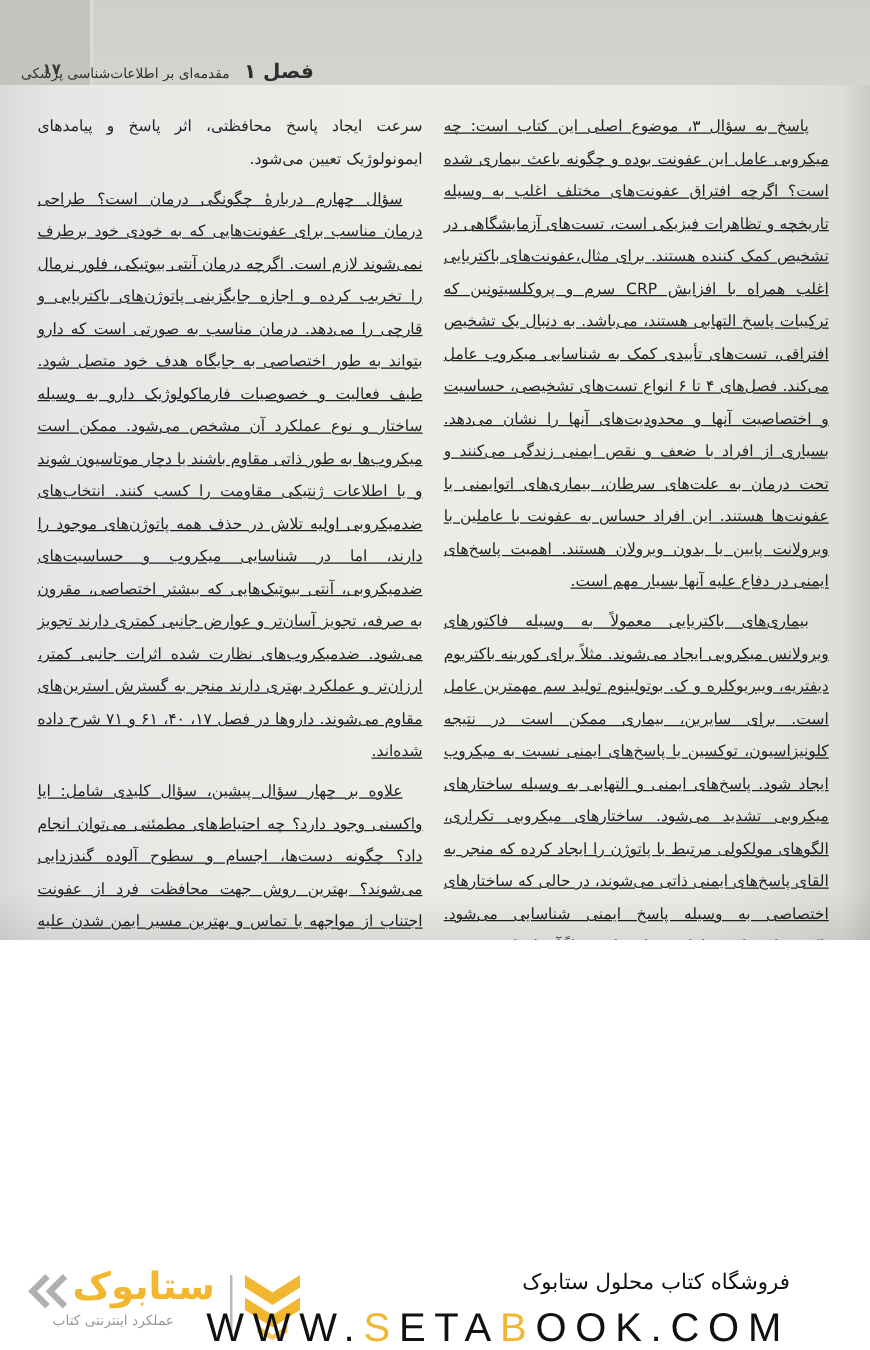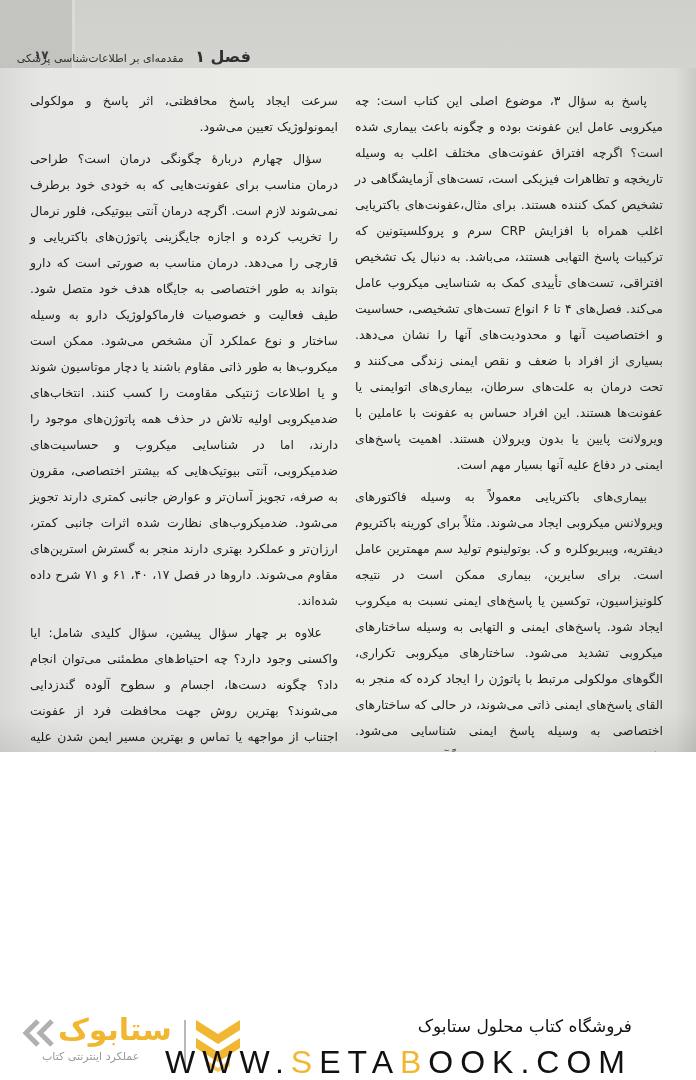--- a/index.html
+++ b/index.html
@@ -38,21 +38,21 @@
     }
     .running-head .chap { font-weight: bold; font-size: 16px; margin-left: 8px; }
     .column {
       position: absolute; top: 88px; width: 308px;
       direction: rtl; text-align: justify;
       font-size: 12.4px; line-height: 26px; color: #1f1f1f;
     }
     .col-right { left: 355px; }
     .col-left { left: 30px; }
     .column p { margin: 0 0 6px 0; text-indent: 0; }
-    .column p.indent { text-indent: 16px; }
+    .column p.indent { text-indent: 16px; text-decoration: underline; }
     .column p.cont { text-indent: 0; }
     .footer {
       position: absolute; left: 0; top: 1002px; width: 668px; height: 78px;
       background: #ffffff;
     }
     .footer-title {
       position: absolute; right: 36px; top: 14px;
       direction: rtl; font-size: 17px; color: #111;
     }
     .footer-url {
@@ -90,21 +90,21 @@
       <span>مقدمه‌ای بر اطلاعات‌شناسی پزشکی</span>
     </div>
   </div>
 
   <div class="column col-right">
     <p class="indent">پاسخ به سؤال ۳، موضوع اصلی این کتاب است: چه میکروبی عامل این عفونت بوده و چگونه باعث بیماری شده است؟ اگرچه افتراق عفونت‌های مختلف اغلب به وسیله تاریخچه و تظاهرات فیزیکی است، تست‌های آزمایشگاهی در تشخیص کمک کننده هستند. برای مثال،عفونت‌های باکتریایی اغلب همراه با افزایش CRP سرم و پروکلسیتونین که ترکیبات پاسخ التهابی هستند، می‌باشد. به دنبال یک تشخیص افتراقی، تست‌های تأییدی کمک به شناسایی میکروب عامل می‌کند. فصل‌های ۴ تا ۶ انواع تست‌های تشخیصی، حساسیت و اختصاصیت آنها و محدودیت‌های آنها را نشان می‌دهد. بسیاری از افراد با ضعف و نقص ایمنی زندگی می‌کنند و تحت درمان به علت‌های سرطان، بیماری‌های اتوایمنی یا عفونت‌ها هستند. این افراد حساس به عفونت با عاملین با ویرولانت پایین یا بدون ویرولان هستند. اهمیت پاسخ‌های ایمنی در دفاع علیه آنها بسیار مهم است.</p>
     <p class="indent">بیماری‌های باکتریایی معمولاً به وسیله فاکتورهای ویرولانس میکروبی ایجاد می‌شوند. مثلاً برای کورینه باکتریوم دیفتریه، ویبریوکلره و ک. بوتولینوم تولید سم مهمترین عامل است. برای سایرین، بیماری ممکن است در نتیجه کلونیزاسیون، توکسین یا پاسخ‌های ایمنی نسبت به میکروب ایجاد شود. پاسخ‌های ایمنی و التهابی به وسیله ساختارهای میکروبی تشدید می‌شود. ساختارهای میکروبی تکراری، الگوهای مولکولی مرتبط با پاتوژن را ایجاد کرده که منجر به القای پاسخ‌های ایمنی ذاتی می‌شوند، در حالی که ساختارهای اختصاصی به وسیله پاسخ ایمنی شناسایی می‌شود. باکتری‌های خارج سلولی و قارچ‌ها معمولاً آبشارهای پروتئینی محلول از سیستم کمپلمان را فعال می‌نمایند که منجر به جذب ماکروفاژها و نوتروفیل‌ها به جایگاه عفونت، شروع التهاب و تولید Ab می‌گردد. عفونت‌های داخل سلولی مانند ویروس‌ها، باکتری‌ها، قارچ‌ها و انگل‌ها نیاز به پاسخ‌های ایمنی مختلف و متفاوتی دارند. سلول‌های انسانی به عفونت‌های میکروبی داخل سلولی به وسیله پروسه‌های سلولی و پاسخ‌های سلولی سیتولیتیک واکنش می‌دهند (NK، T و ماکروفاژها) که منجر به مرگ سلول‌های عفونی می‌شود. آنتی بادی توکسین‌ها را غیرفعال کرده و مانع از اتصال میکروب و کمک به ورود و پاکسازی به کمک ماکروفاژها و نوتروفیل‌ها می‌کند. طبیعت بیماری و حساسیت فرد به پاتوژن به وسیله</p>
   </div>
 
   <div class="column col-left">
-    <p class="cont">سرعت ایجاد پاسخ محافظتی، اثر پاسخ و مولکولی ایمونولوژیک تعیین می‌شود.</p>
+    <p class="cont">سرعت ایجاد پاسخ محافظتی، اثر پاسخ و پیامدهای ایمونولوژیک تعیین می‌شود.</p>
     <p class="indent">سؤال چهارم دربارهٔ چگونگی درمان است؟ طراحی درمان مناسب برای عفونت‌هایی که به خودی خود برطرف نمی‌شوند لازم است. اگرچه درمان آنتی بیوتیکی، فلور نرمال را تخریب کرده و اجازه جایگزینی پاتوژن‌های باکتریایی و قارچی را می‌دهد. درمان مناسب به صورتی است که دارو بتواند به طور اختصاصی به جایگاه هدف خود متصل شود. طیف فعالیت و خصوصیات فارماکولوژیک دارو به وسیله ساختار و نوع عملکرد آن مشخص می‌شود. ممکن است میکروب‌ها به طور ذاتی مقاوم باشند یا دچار موتاسیون شوند و یا اطلاعات ژنتیکی مقاومت را کسب کنند. انتخاب‌های ضدمیکروبی اولیه تلاش در حذف همه پاتوژن‌های موجود را دارند، اما در شناسایی میکروب و حساسیت‌های ضدمیکروبی، آنتی بیوتیک‌هایی که بیشتر اختصاصی، مقرون به صرفه، تجویز آسان‌تر و عوارض جانبی کمتری دارند تجویز می‌شود. ضدمیکروب‌های نظارت شده اثرات جانبی کمتر، ارزان‌تر و عملکرد بهتری دارند منجر به گسترش استرین‌های مقاوم می‌شوند. داروها در فصل ۱۷، ۴۰، ۶۱ و ۷۱ شرح داده شده‌اند.</p>
     <p class="indent">علاوه بر چهار سؤال پیشین، سؤال کلیدی شامل: ایا واکسنی وجود دارد؟ چه احتیاط‌های مطمئنی می‌توان انجام داد؟ چگونه دست‌ها، اجسام و سطوح آلوده گندزدایی می‌شوند؟ بهترین روش جهت محافظت فرد از عفونت اجتناب از مواجهه یا تماس و بهترین مسیر ایمن شدن علیه میکروب به وسیله عفونت قبلی، یا واکسیناسیون می‌باشد. تکنیک‌های استریل کردن و ضدعفونی کردن در فصل ۳ شرح داده شده است و واکسن‌ها در فصل ۱۱ توضیح داده شده. قرنطینه کردن کمک به جلوگیری از گسترش ویروس آبله همراه با واکسیناسیون جهانی مؤثر علیه آن بوده است که منجر به ریشه‌کن شدن آن شد.</p>
     <p class="indent">شناسایی مشخصات اپیدمیولوژیک میکروب‌ها کمک به شناسایی فاکتورهای خطر می‌کند که شامل ناقلین، توزیع جغرافیایی، حضور فصلی میکروب‌ها و همچنین سلامت افراد، ژنتیک، عادات و</p>
   </div>
   <div class="page-bottom-shade"></div>
 </div>
 
 <div class="footer">
   <div class="logo">
     <svg class="logo-arrows" width="36" height="30" viewBox="0 0 36 30">

